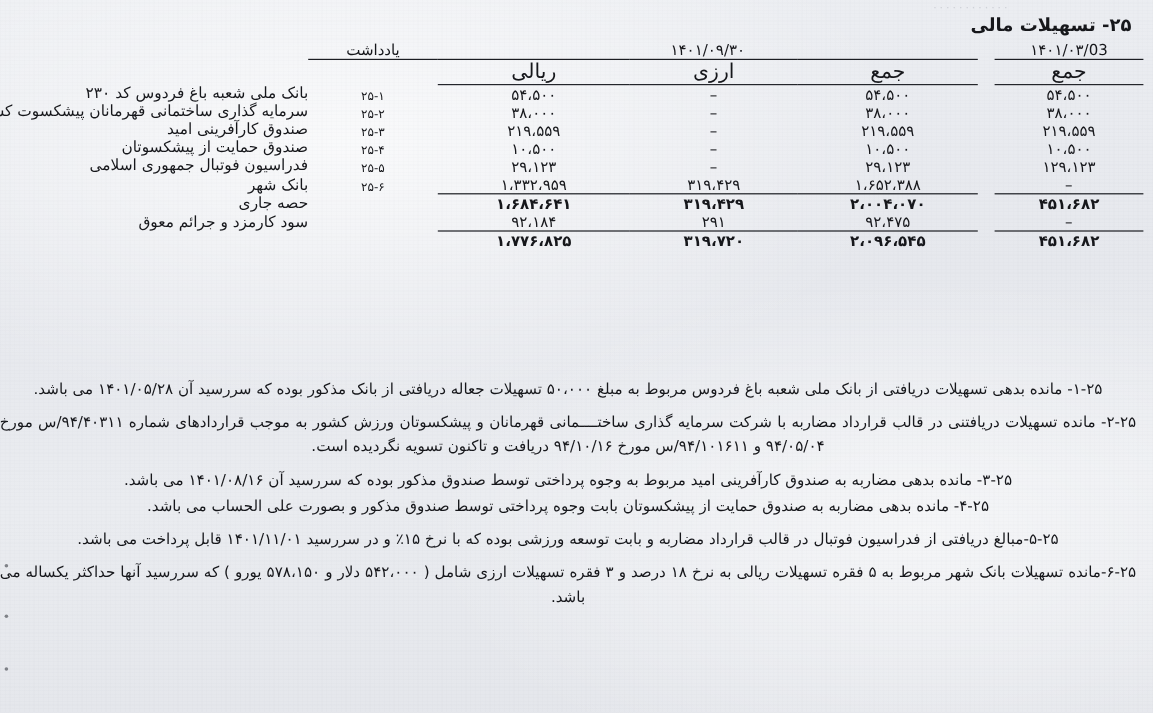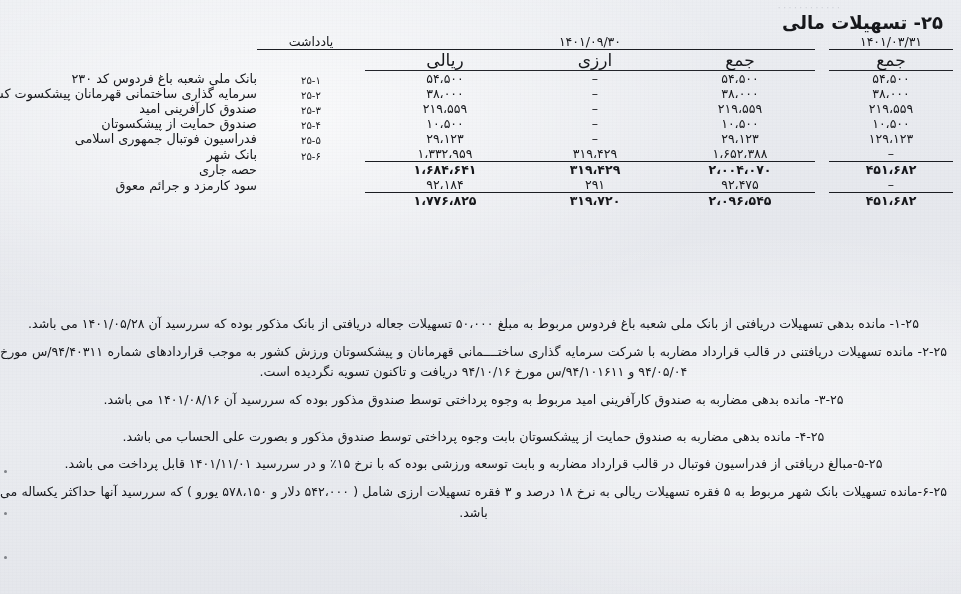--- a/index.html
+++ b/index.html
@@ -55,21 +55,21 @@
     overflow: hidden;
     direction: rtl;
     filter: blur(0.6px);
   }
 
   
   .section-title {
     position: absolute;
     top: 12px;
     right: 18px;
-    font-size: 18px;
+    font-size: 15px;
     font-weight: bold;
     direction: rtl;
     letter-spacing: -0.2px;
     margin-left: 18px;
   }
 
   
   .tbl-wrap {
     position: absolute;
     top: 34px;
@@ -151,21 +151,21 @@
     direction: rtl;
   }
   .note-p {
     font-size: 12.6px;
     line-height: 1.62;
     text-align: justify;
     text-align-last: center;
     margin: 0 0 7.5px 0;
     letter-spacing: -0.15px;
   }
-  .note-p.tight { margin-bottom: 16px; }
+  .note-p.tight { margin-bottom: 1px; }
   .edge-dot {
     position: absolute;
     left: 4px;
     width: 3px;
     height: 3px;
     border-radius: 50%;
     background: #2a2d34;
     opacity: .55;
   }
 </style>
@@ -188,21 +188,21 @@
           <col class="col-gap">
           <col class="col-sum1">
         <col class="col-arzi">
           <col class="col-rial">
         <col class="col-note">
           <col class="col-label">
       </colgroup>
 
       <thead>
         <tr>
-          <td class="hdr-date rule-bottom">۱۴۰۱/۰۳/۳۱</td>
+          <td class="hdr-date rule-bottom">۱۴۰۱/۰۳/03</td>
           <td></td>
           <td class="hdr-date rule-bottom" colspan="3">۱۴۰۱/۰۹/۳۰</td>
           <td class="hdr-date rule-bottom">یادداشت</td>
           <td></td>
         </tr>
         <tr>
           <td class="hdr-name rule-thin">جمع</td>
           <td></td>
           <td class="hdr-name rule-thin">جمع</td>
           <td class="hdr-name rule-thin">ارزی</td>

